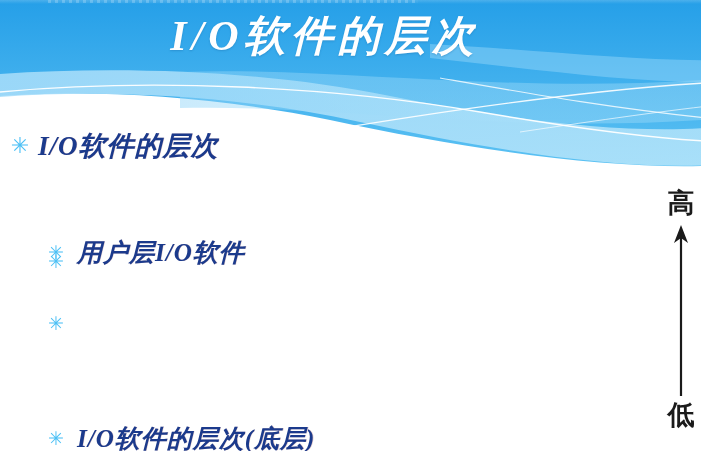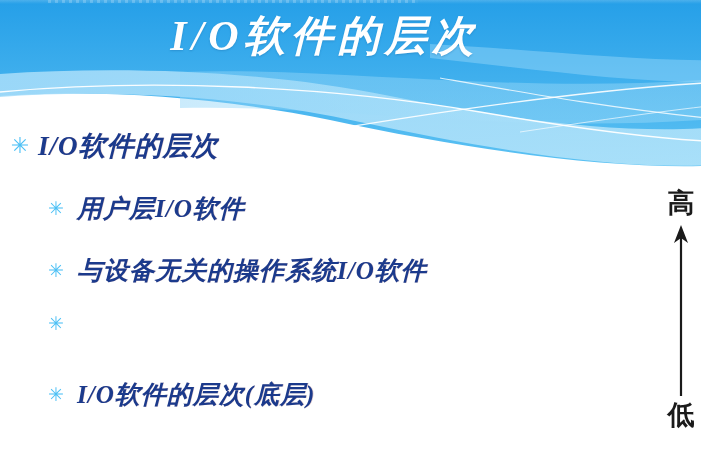--- a/index.html
+++ b/index.html
@@ -126,21 +126,21 @@
     padding-left: 45px;
     height: 62px;
   }
   .lvl2 .mark {
     font-size: 19px;
     width: 22px;
     margin-right: 10px;
     position: relative;
     top: -2px;
   }
-  .lvl2 .txt { font-size: 25px; letter-spacing: 1px; }
+  .lvl2 .txt { font-size: 25px; letter-spacing: 1px; margin-top: 44px; }
 
   .sp-a { height: 22px; }
 
   
   .scale {
     position: absolute;
     left: 650px;
     top: 188px;
     width: 62px;
     height: 255px;
@@ -219,21 +219,20 @@
 
     <div class="sp-a"></div>
 
     <div class="bullet lvl2">
       <span class="mark">✳</span>
       <span class="txt">用户层I/O软件</span>
     </div>
 
     <div class="bullet lvl2">
       <span class="mark">✳</span>
-      <span class="txt">与设备无关的操作系统I/O软件</span>
     </div>
 
     <div class="bullet lvl2">
       <span class="mark">✳</span>
     </div>
 
     <div class="bullet lvl2">
       <span class="mark">✳</span>
       <span class="txt">I/O软件的层次(底层)</span>
     </div>

